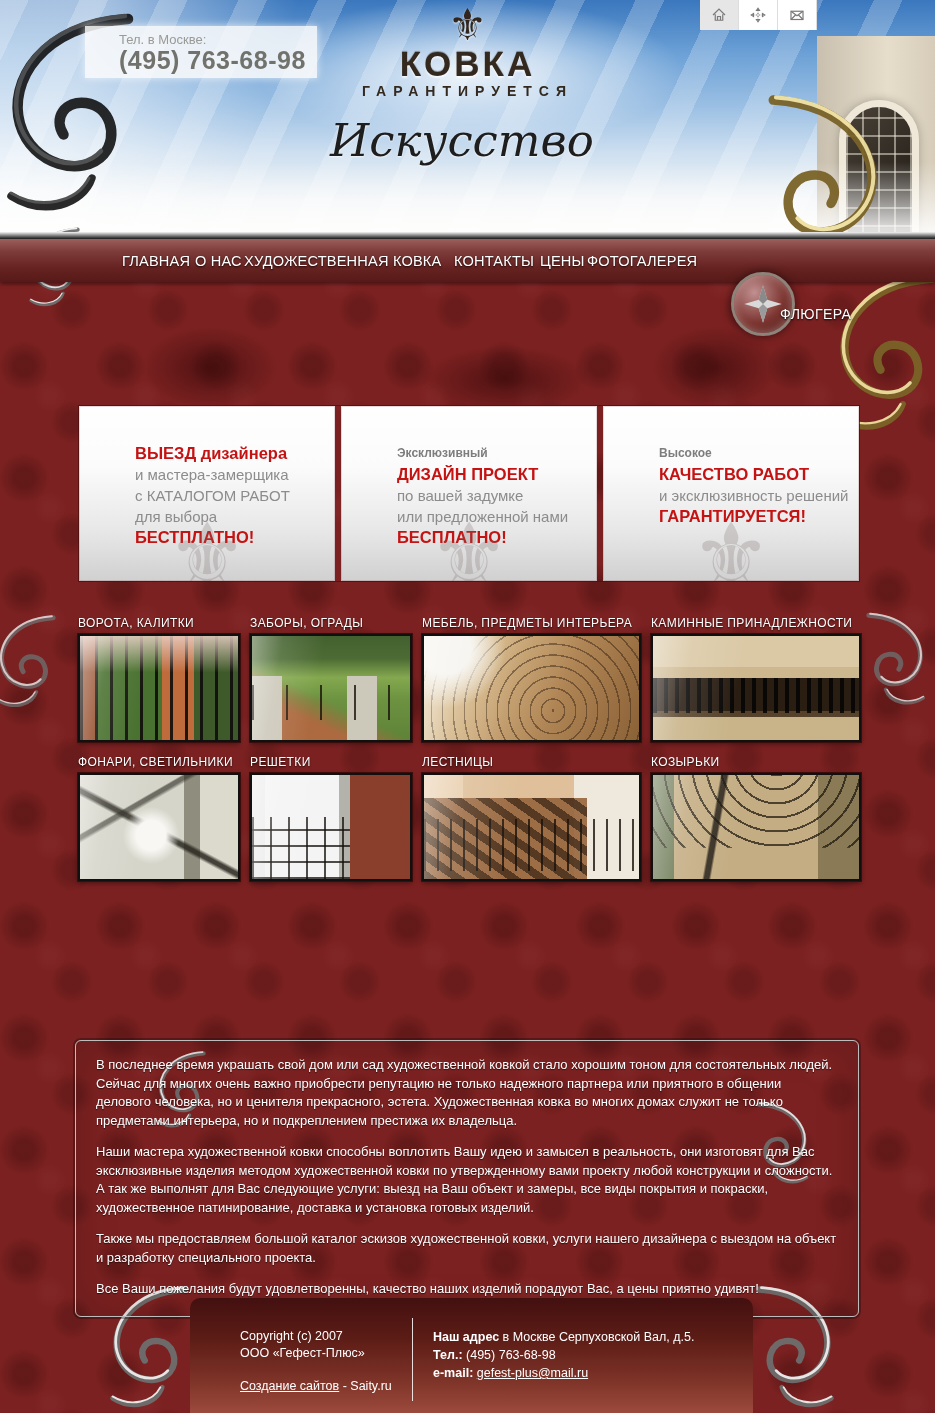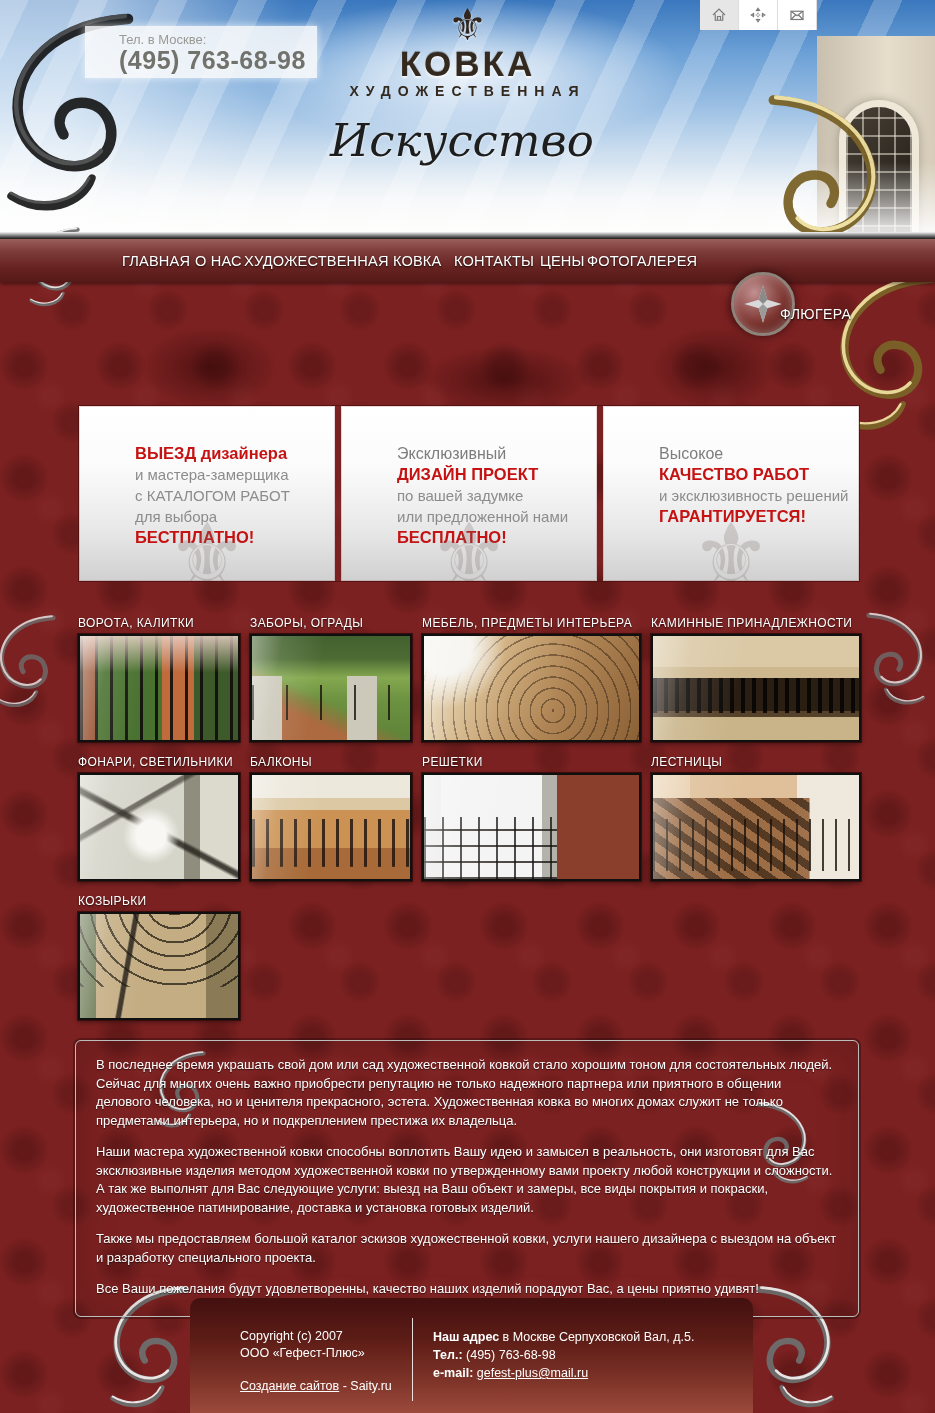--- a/index.html
+++ b/index.html
@@ -61,21 +61,21 @@
   .vane-label{position:absolute;left:780px;top:305px;z-index:8;color:#fff;font-size:15px;letter-spacing:.4px;cursor:pointer;
     text-shadow:0 1px 2px #000;transform:scaleX(.94);transform-origin:left;text-decoration:none}
   .sil{position:absolute;border-radius:50%;background:radial-gradient(ellipse at center, rgba(45,5,5,.55), rgba(45,5,5,0) 70%)}
   
   .features{position:absolute;left:78px;top:405px;width:782px;height:177px;display:flex;gap:6px;
     border:1px solid rgba(80,15,15,.8)}
   .feature-card{position:relative;flex:1;overflow:hidden;padding:37px 6px 0 56px;
     background:linear-gradient(180deg,#ffffff 0%,#fbfbfb 35%,#e7e7e7 72%,#d0d0d0 100%);
     box-shadow:inset 0 0 0 1px rgba(130,50,50,.18)}
   .f-line{font-size:15px;color:#8c8c8c;line-height:21px;white-space:nowrap}
-  .f-line.bold{font-weight:normal;color:#7d7d7d;font-size:16px}
+  .f-line.bold{font-weight:bold;color:#7d7d7d;font-size:12px}
   .f-line.red{font-weight:bold;color:#c51313;font-size:16.5px}
   .f-fleur{position:absolute;bottom:-20px;left:50%;transform:translateX(-50%);font-size:90px;line-height:1;
     color:rgba(125,105,105,.25);pointer-events:none}
   
   .gallery{position:absolute;left:78px;top:616px;width:783px;display:grid;grid-template-columns:repeat(4,1fr);
     column-gap:10px;row-gap:13px}
   .g-title{font-size:12.5px;color:#fff;letter-spacing:.4px;margin-bottom:4px;text-transform:uppercase;white-space:nowrap;
     text-shadow:0 1px 2px rgba(0,0,0,.75);transform:scaleX(.96);transform-origin:left}
   .g-frame{position:relative;display:block;height:108px;border:2px solid #101010;
     box-shadow:0 0 0 1px #3a0d0d, 0 2px 5px rgba(0,0,0,.45);cursor:pointer}
@@ -150,21 +150,21 @@
     <div class="clouds"></div>
     <div class="building">
       <div class="arch-window"></div>
     </div>
     <div class="fade"></div>
 
     <div class="logo">
       <div class="logo-glow"></div>
       <div class="logo-fleur">⚜</div>
       <div class="logo-title">КОВКА</div>
-      <div class="logo-subtitle">ХУДОЖЕСТВЕННАЯ</div>
+      <div class="logo-subtitle">ГАРАНТИРУЕТСЯ</div>
     </div>
     <div class="tagline">
       <div class="tag1">Искусство</div>
     </div>
   </div>
 
   <div class="phone">
     <div class="phone-label">Тел. в Москве:</div>
     <div class="phone-number">(495) 763-68-98</div>
   </div>
@@ -331,27 +331,20 @@
         </a>
       </div>
       <div>
         <div class="g-title">ФОНАРИ, СВЕТИЛЬНИКИ</div>
         <a href="#" class="g-frame">
           <div class="g-photo wall-lamp"></div>
           <div class="g-glare"></div>
         </a>
       </div>
       <div>
-        <div class="g-title">БАЛКОНЫ</div>
-        <a href="#" class="g-frame">
-          <div class="g-photo balcony-railing"></div>
-          <div class="g-glare"></div>
-        </a>
-      </div>
-      <div>
         <div class="g-title">РЕШЕТКИ</div>
         <a href="#" class="g-frame">
           <div class="g-photo window-grille"></div>
           <div class="g-glare"></div>
         </a>
       </div>
       <div>
         <div class="g-title">ЛЕСТНИЦЫ</div>
         <a href="#" class="g-frame">
           <div class="g-photo staircase-railing"></div>

